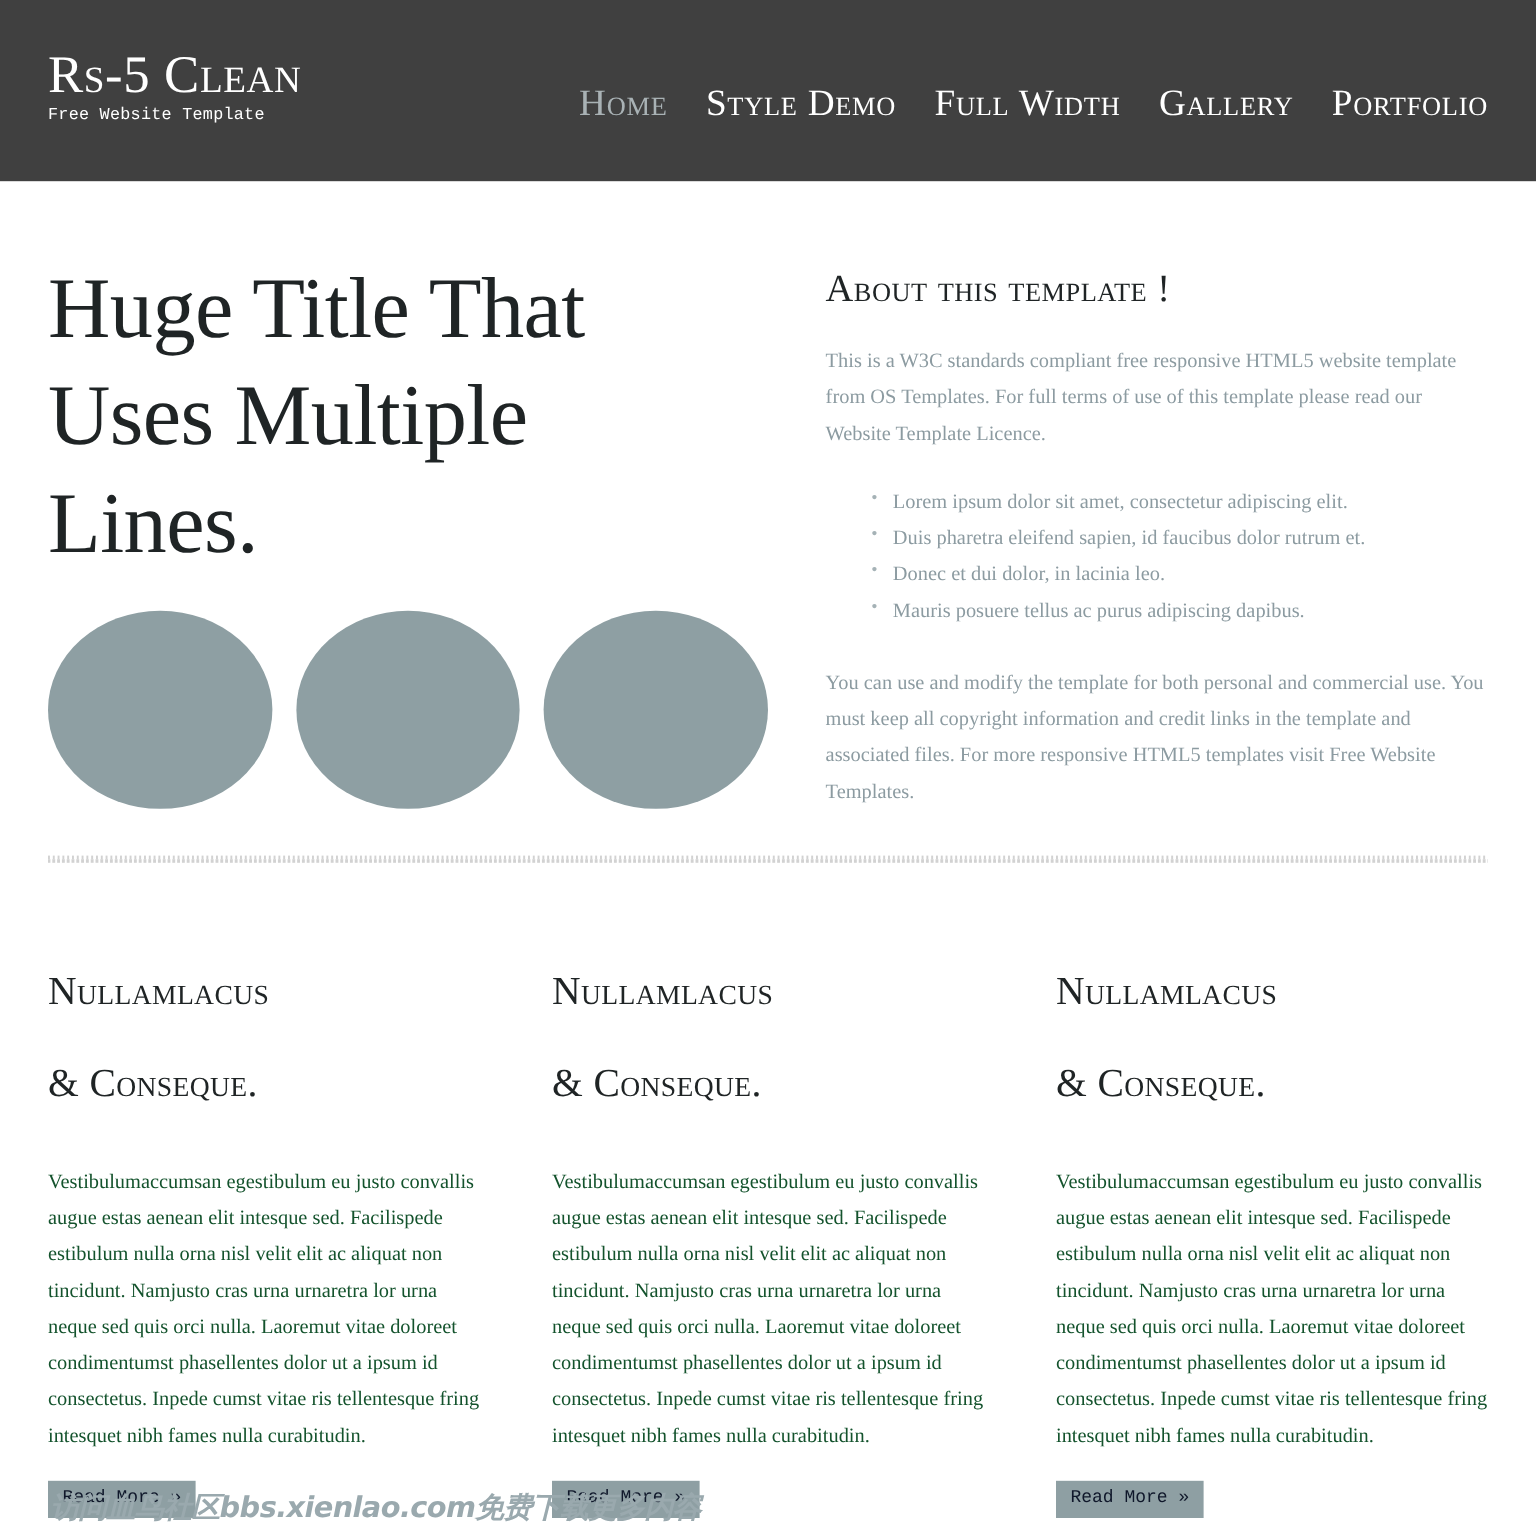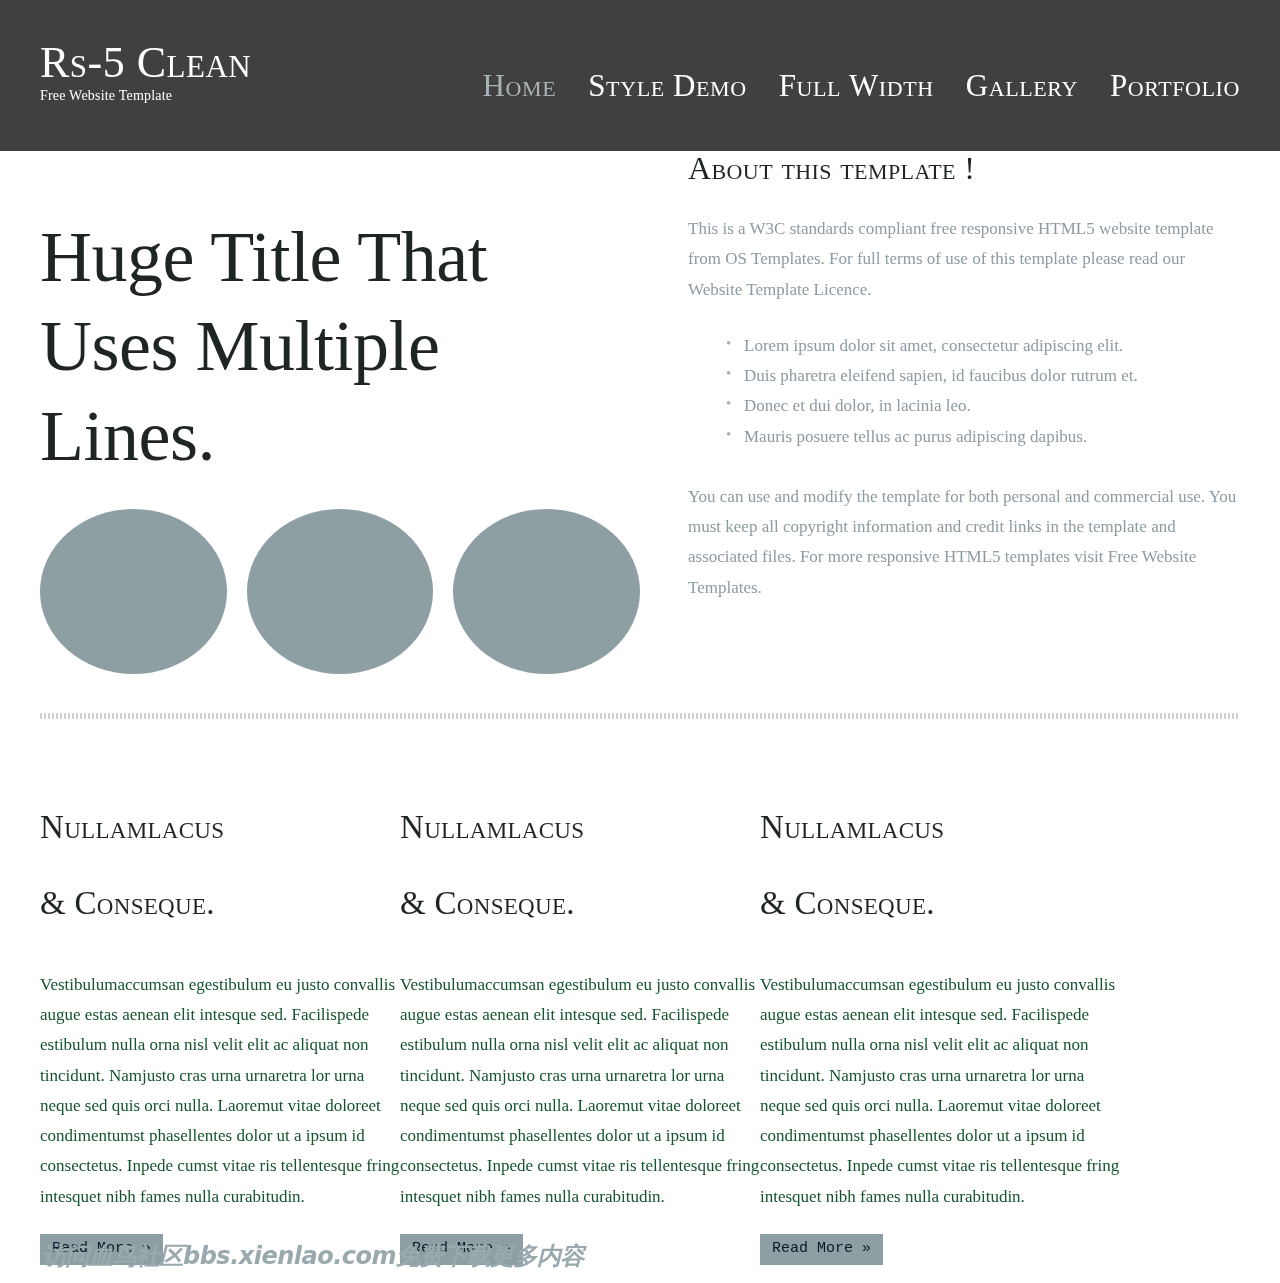--- a/index.html
+++ b/index.html
@@ -36,21 +36,21 @@
     font-family: "Liberation Serif", "DejaVu Serif", serif;
     font-size: 44px;
     font-variant: small-caps;
     letter-spacing: 0.5px;
     line-height: 1.05;
     white-space: nowrap;
   }
 
   #brand-tagline {
     color: #ffffff;
-    font-family: Liberation Serif, serif;
+    font-family: Liberation Mono, monospace;
     font-size: 14px;
     letter-spacing: 0.2px;
     margin-top: 2px;
   }
 
   #main-nav {
     position: absolute;
     right: 40px;
     top: 68px;
     display: flex;
@@ -73,21 +73,21 @@
   
   #intro {
     position: relative;
     width: 1280px;
     padding: 0 40px;
     display: flex;
     gap: 48px;
   }
 
   #intro-left  { width: 600px; padding-top: 62px; }
-  #intro-right { width: 580px; }
+  #intro-right { width: 580px; padding-top: 72px; }
 
   #huge-title {
     font-family: "Liberation Serif", "DejaVu Serif", serif;
     font-size: 72px;
     line-height: 1.24;
     color: #1f2425;
     font-weight: normal;
     letter-spacing: -0.5px;
     max-width: 560px;
   }
@@ -162,20 +162,21 @@
   }
 
   
   #columns {
     position: absolute;
     left: 0;
     top: 790px;
     width: 1280px;
     padding: 0 40px;
     display: flex;
+    gap: 60px;
   }
 
   .column { width: 360px; }
 
   .column-heading {
     font-family: "Liberation Serif", "DejaVu Serif", serif;
     font-size: 33px;
     font-variant: small-caps;
     font-weight: normal;
     color: #1f2425;

